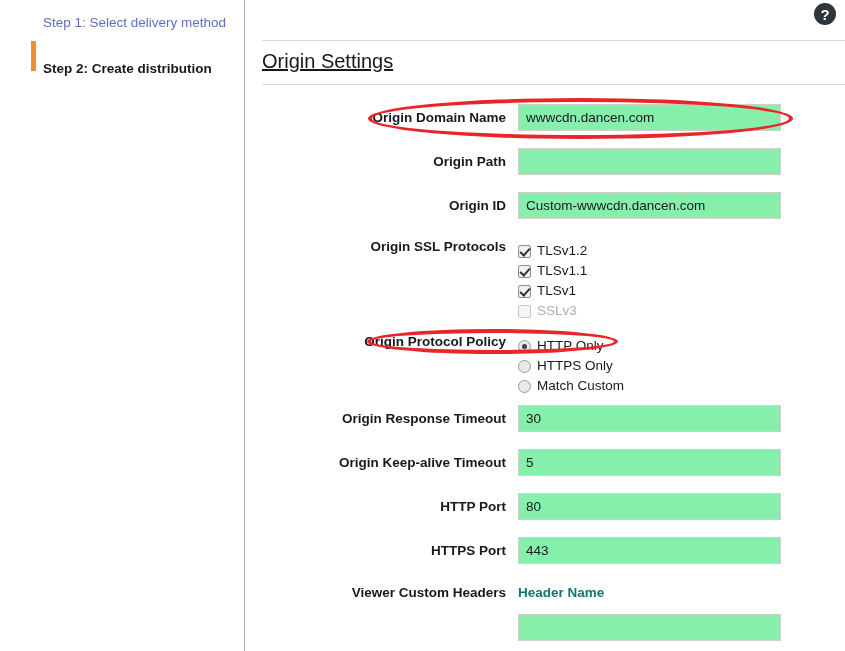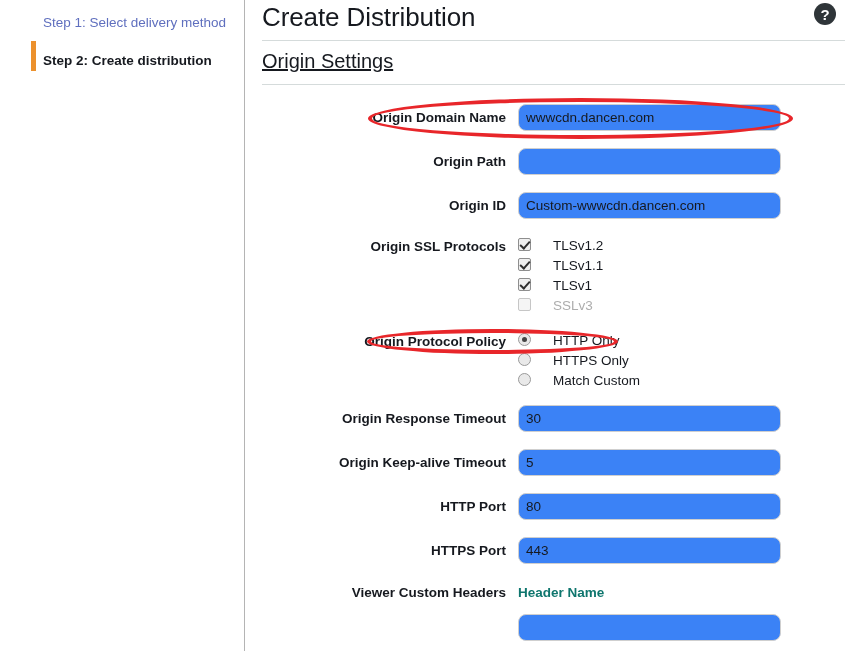--- a/index.html
+++ b/index.html
@@ -129,41 +129,40 @@
     font-weight: bold;
     color: #16191f;
     white-space: nowrap;
   }
   .finput {
     position: absolute;
     left: 273px;      
     width: 263px;
     height: 27px;
     border: 1px solid #cfcfcf;
-    border-radius: 8px;
-    background: #3b82f6;
+    border-radius: 0;
+    background: #86efac;
     font-family: "Liberation Sans", sans-serif;
     font-size: 13.5px;
     color: #16191f;
     padding: 0 7px;
     outline: none;
   }
   .finput::placeholder { color: #aab7b8; }
 
   
   .optgroup {
     position: absolute;
     left: 273px;
   }
   .optrow {
     display: flex;
-    align-items: flex-start;
+    align-items: flex-end;
     height: 20px;
     margin-bottom: 0px;
-    gap: 16px;
   }
   .cbox {
     width: 13px;
     height: 13px;
     border: 1px solid #8e8e8e;
     background: #f0f0f0;
     border-radius: 2px;
     margin-right: 6px;
     position: relative;
     flex: none;
@@ -237,29 +236,28 @@
 <div id="app">
 
   <div id="sidebar">
 
     <div class="step-row" style="top:11px;">
       <span class="step-label link" style="top:4px;">Step 1: Select delivery method</span>
     </div>
 
     <div class="step-row" style="top:41px;">
       <span class="step-accent"></span>
-      <span class="step-label current" style="top:12px;">Step 2: Create distribution</span>
+      <span class="step-label current" style="top:20px;">Step 2: Create distribution</span>
     </div>
 
   </div>
   <div id="sidebar-divider"></div>
 
   <div id="main">
 
-    <div id="page-title">Create Distribution</div>
 
     <div id="help-icon">
       <svg width="24" height="24" viewBox="0 0 24 24">
         <circle cx="12" cy="12" r="11" fill="#2f3539"></circle>
         <text x="12" y="17.5" font-family="Liberation Sans, sans-serif" font-size="15" font-weight="bold" fill="#ffffff" text-anchor="middle">?</text>
       </svg>
     </div>
 
     <div class="hr" id="hr-title"></div>
 

